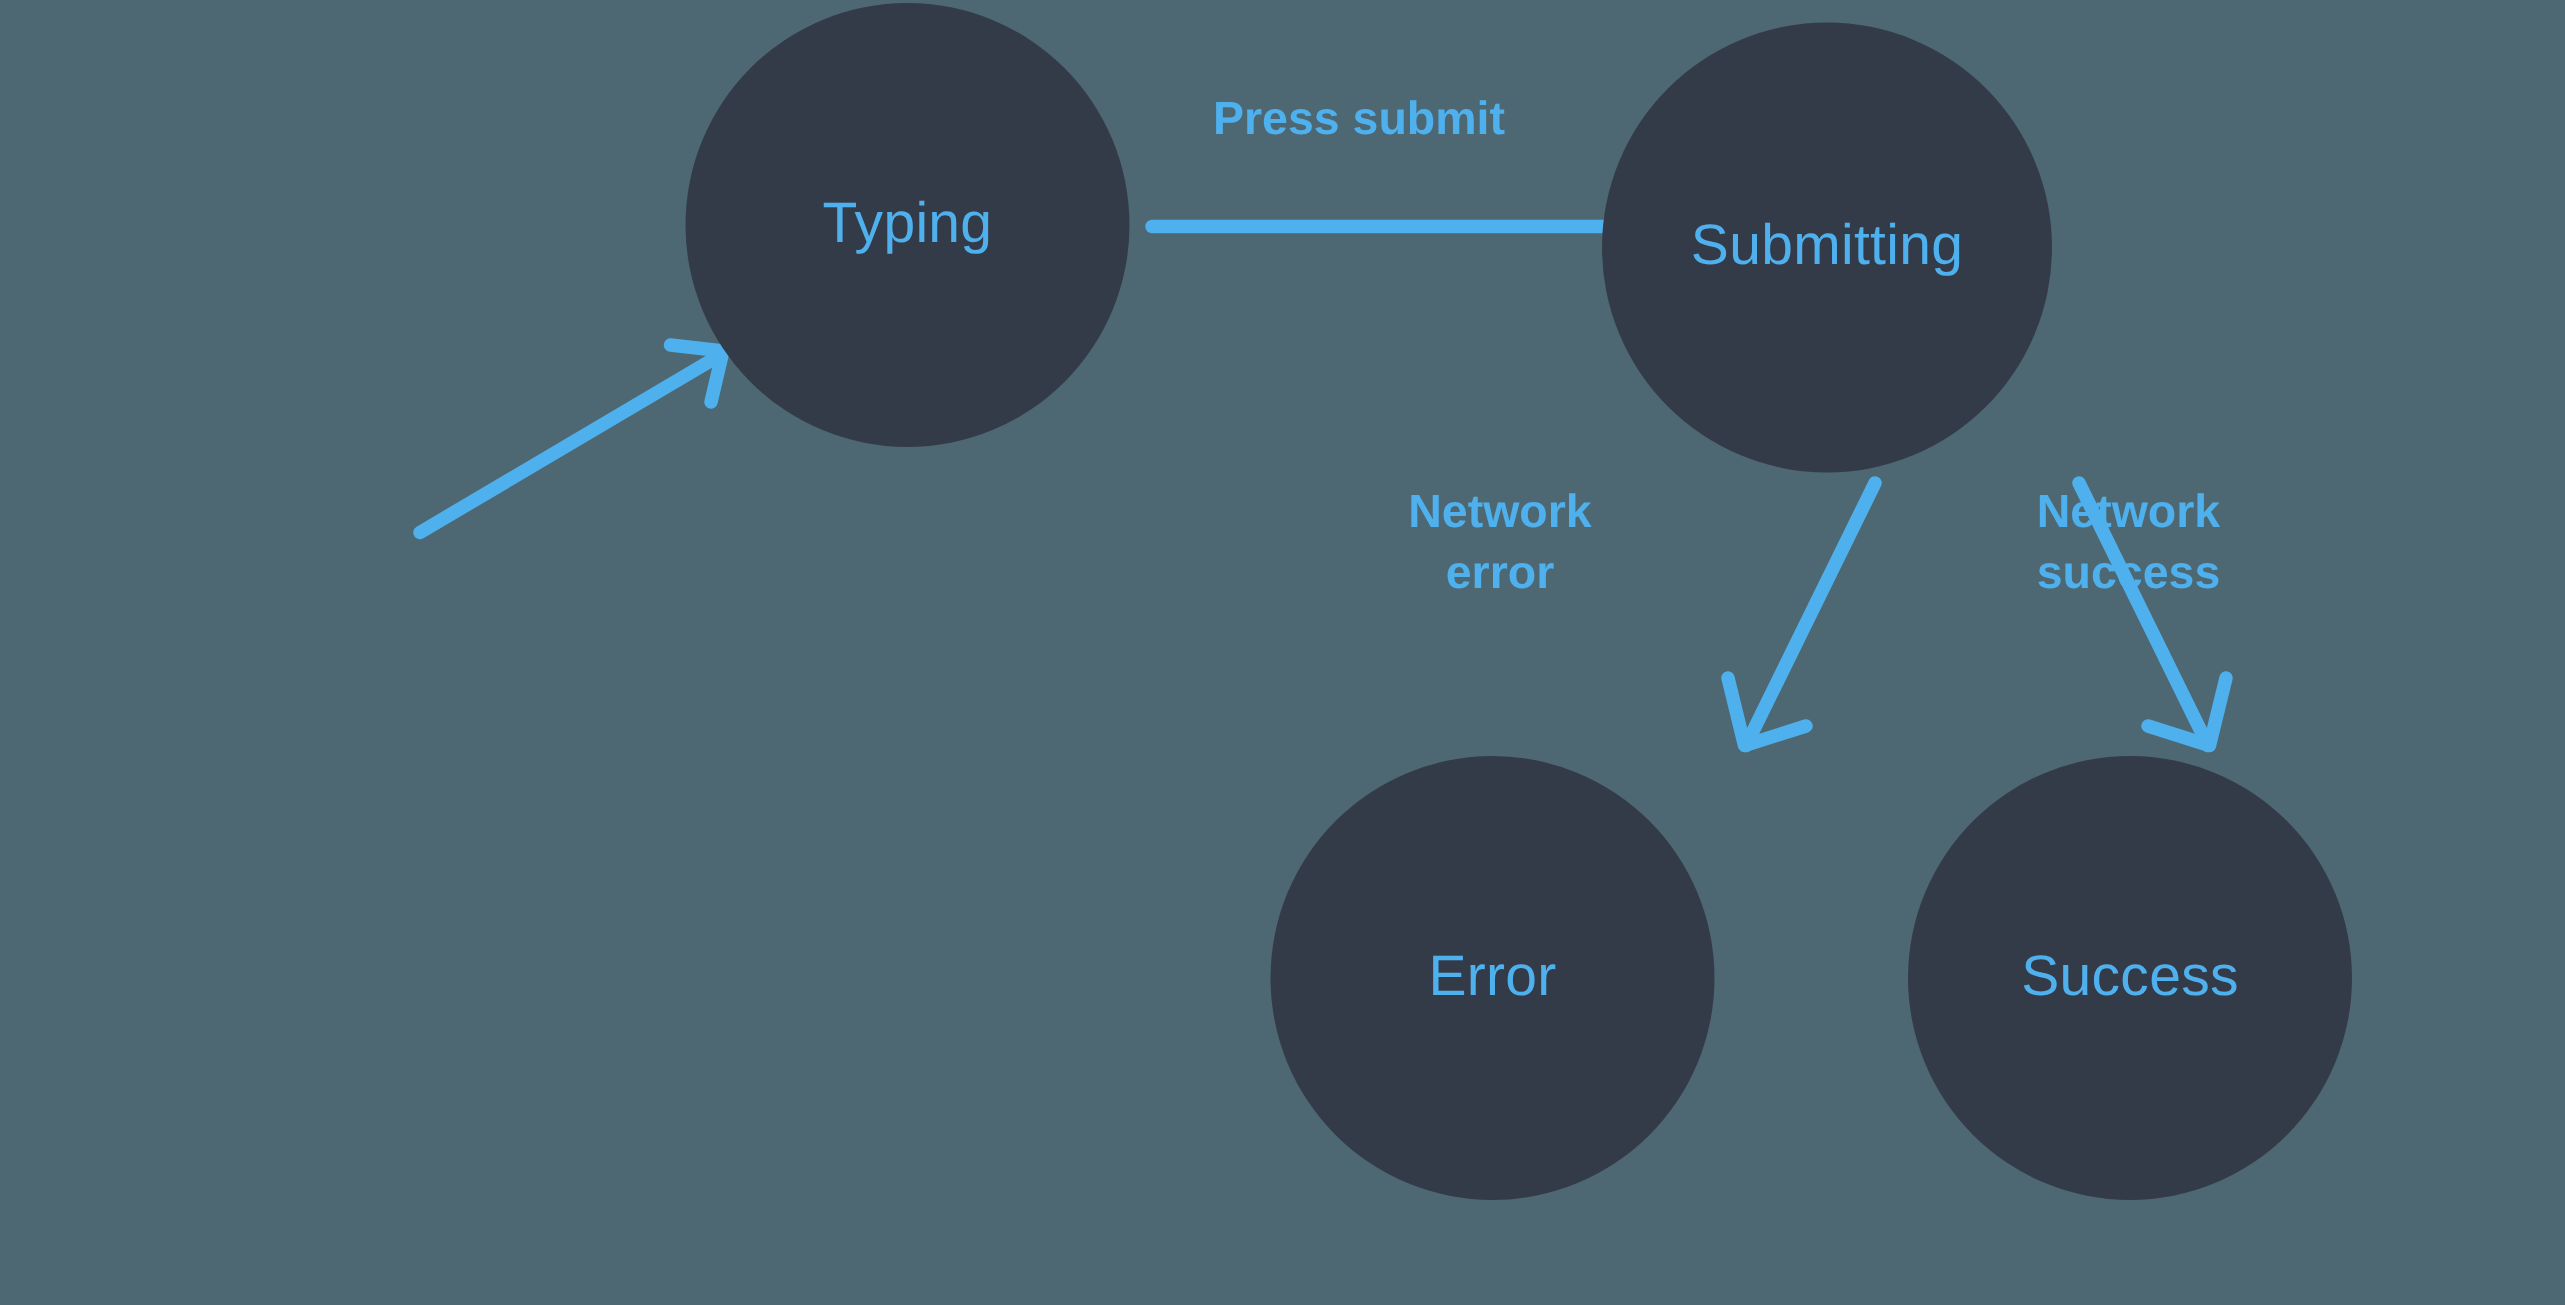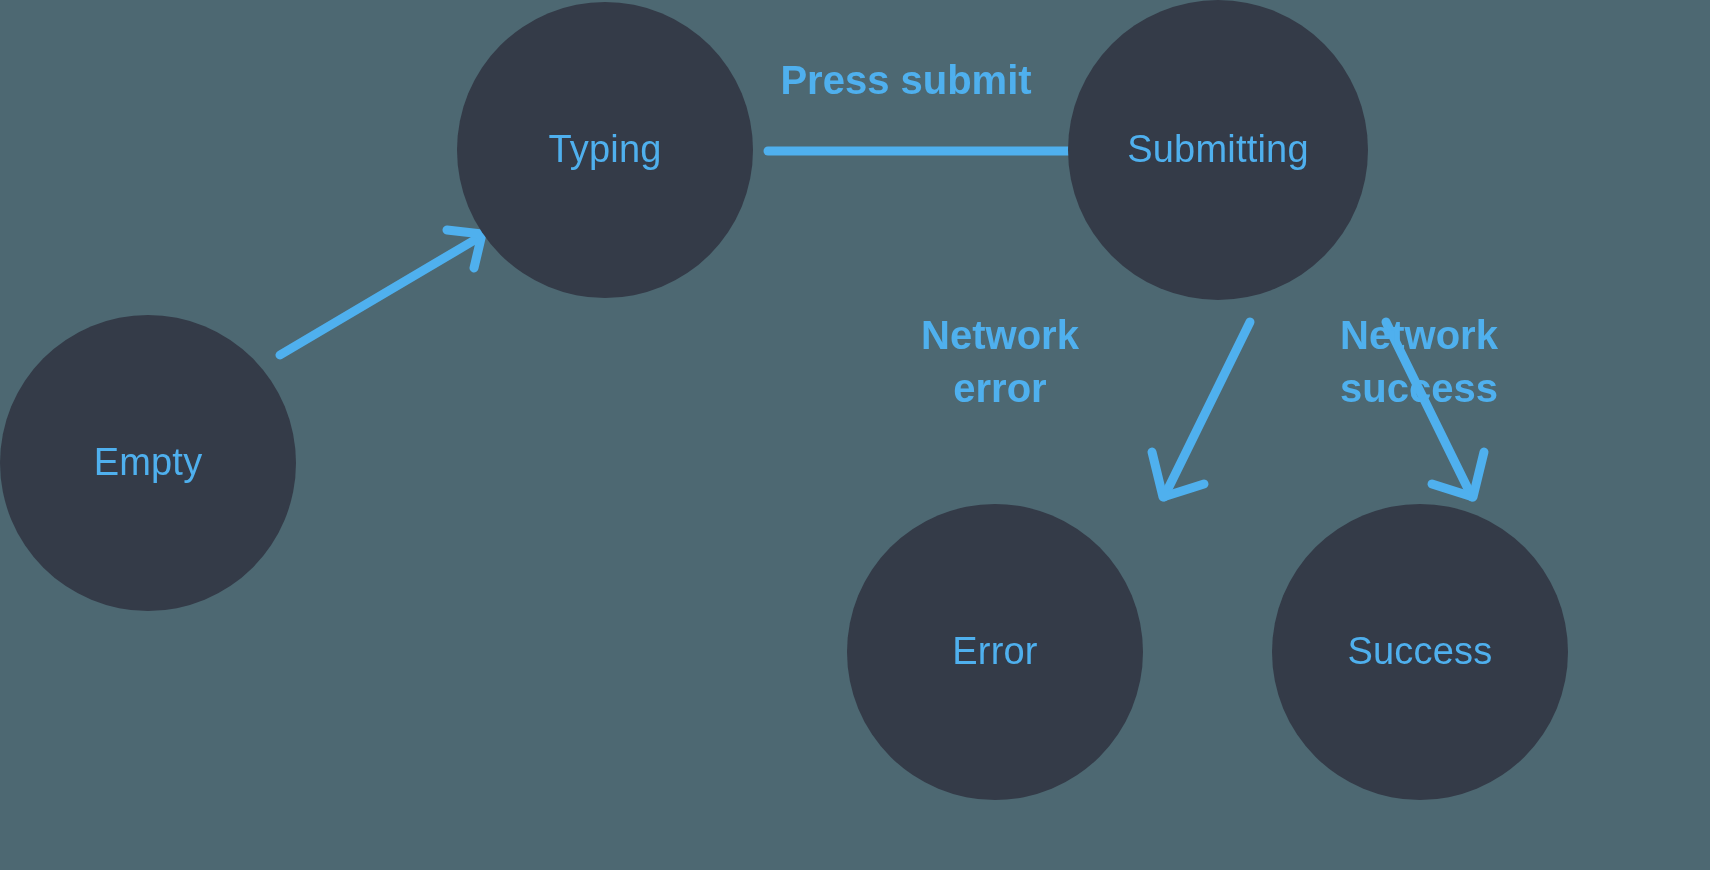--- a/index.html
+++ b/index.html
@@ -37,31 +37,31 @@
     font-size: 38px;
     font-weight: 400;
     letter-spacing: 0.2px;
     text-align: center;
     line-height: 1.15;
     white-space: nowrap;
   }
   .edge-label {
     position: absolute;
     color: #4fb0ee;
-    font-size: 40px;
+    font-size: 31px;
     font-weight: 700;
     text-align: center;
     line-height: 1.32;
     white-space: pre-line;
     transform: translate(-50%, -50%);
   }
   
   #node-empty      { left: 0px;    top: 315px; width: 296px; height: 296px; }
   #node-typing     { left: 457px;  top: 2px;   width: 296px; height: 296px; }
-  #node-submitting { left: 1068px; top: 0px;   width: 300px; height: 300px; }
+  #node-submitting { left: 1068px; top: 15px;   width: 300px; height: 300px; }
   #node-error      { left: 847px;  top: 504px; width: 296px; height: 296px; }
   #node-success    { left: 1272px; top: 504px; width: 296px; height: 296px; }
 
   
   #label-start-typing     { left: 300px;  top: 218px; }
   #label-press-submit     { left: 906px;  top: 80px;  }
   #label-network-error    { left: 1000px; top: 362px; }
   #label-network-success  { left: 1419px; top: 362px; }
 </style>
 </head>
@@ -85,23 +85,20 @@
       <line x1="1250" y1="322" x2="1164" y2="497" stroke="#4fb0ee" stroke-width="9" stroke-linecap="round"></line>
       <polyline points="1152,452 1163,497 1204,484" fill="none" stroke="#4fb0ee" stroke-width="9" stroke-linecap="round" stroke-linejoin="round"></polyline>
     </g>
 
     <g>
       <line x1="1386" y1="322" x2="1472" y2="497" stroke="#4fb0ee" stroke-width="9" stroke-linecap="round"></line>
       <polyline points="1432,484 1473,497 1484,452" fill="none" stroke="#4fb0ee" stroke-width="9" stroke-linecap="round" stroke-linejoin="round"></polyline>
     </g>
   </svg>
 
-  <div class="node" id="node-empty">
-    <span class="node-label">Empty</span>
-  </div>
 
   <div class="node" id="node-typing">
     <span class="node-label">Typing</span>
   </div>
 
   <div class="node" id="node-submitting">
     <span class="node-label">Submitting</span>
   </div>
 
   <div class="node" id="node-error">

